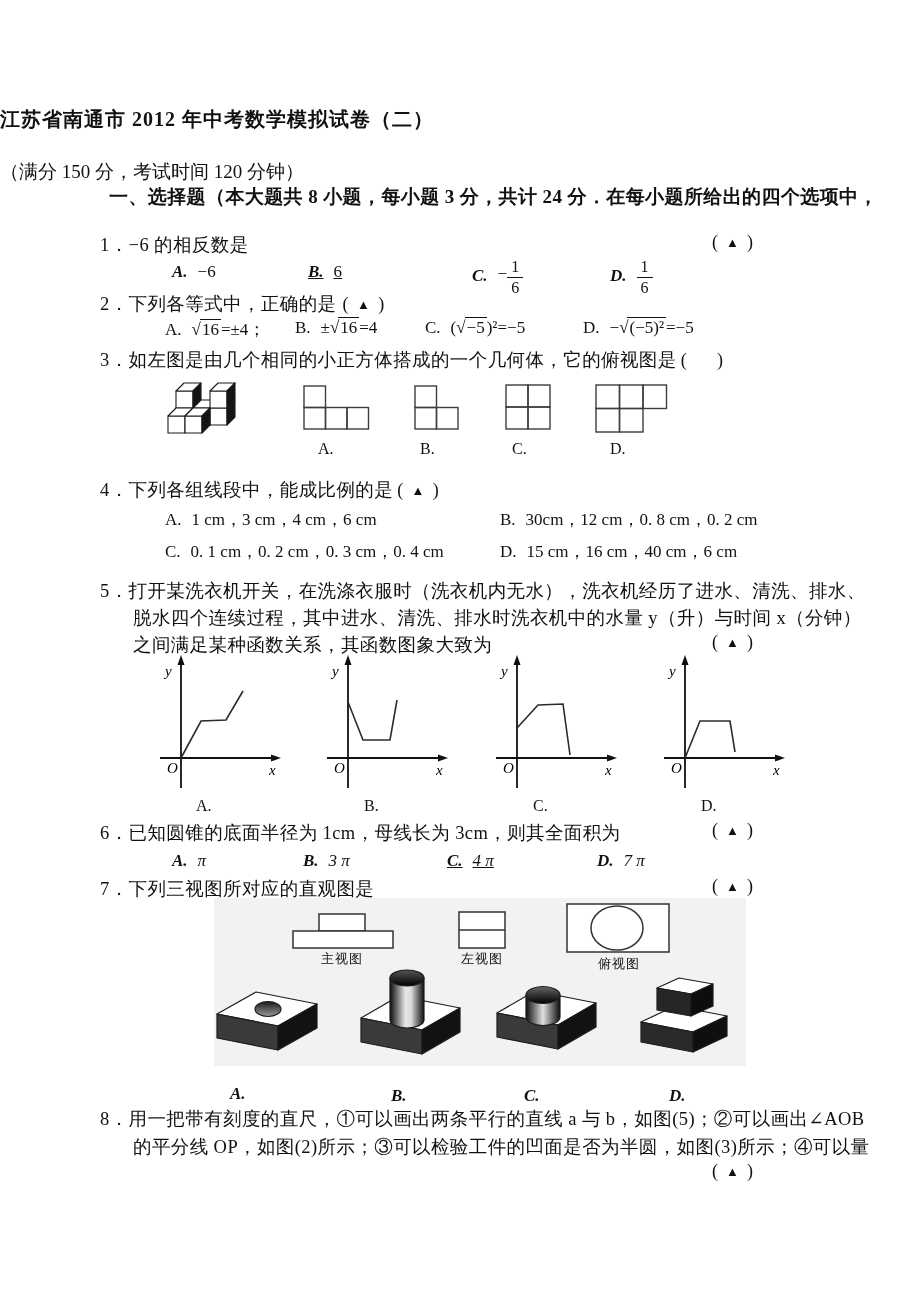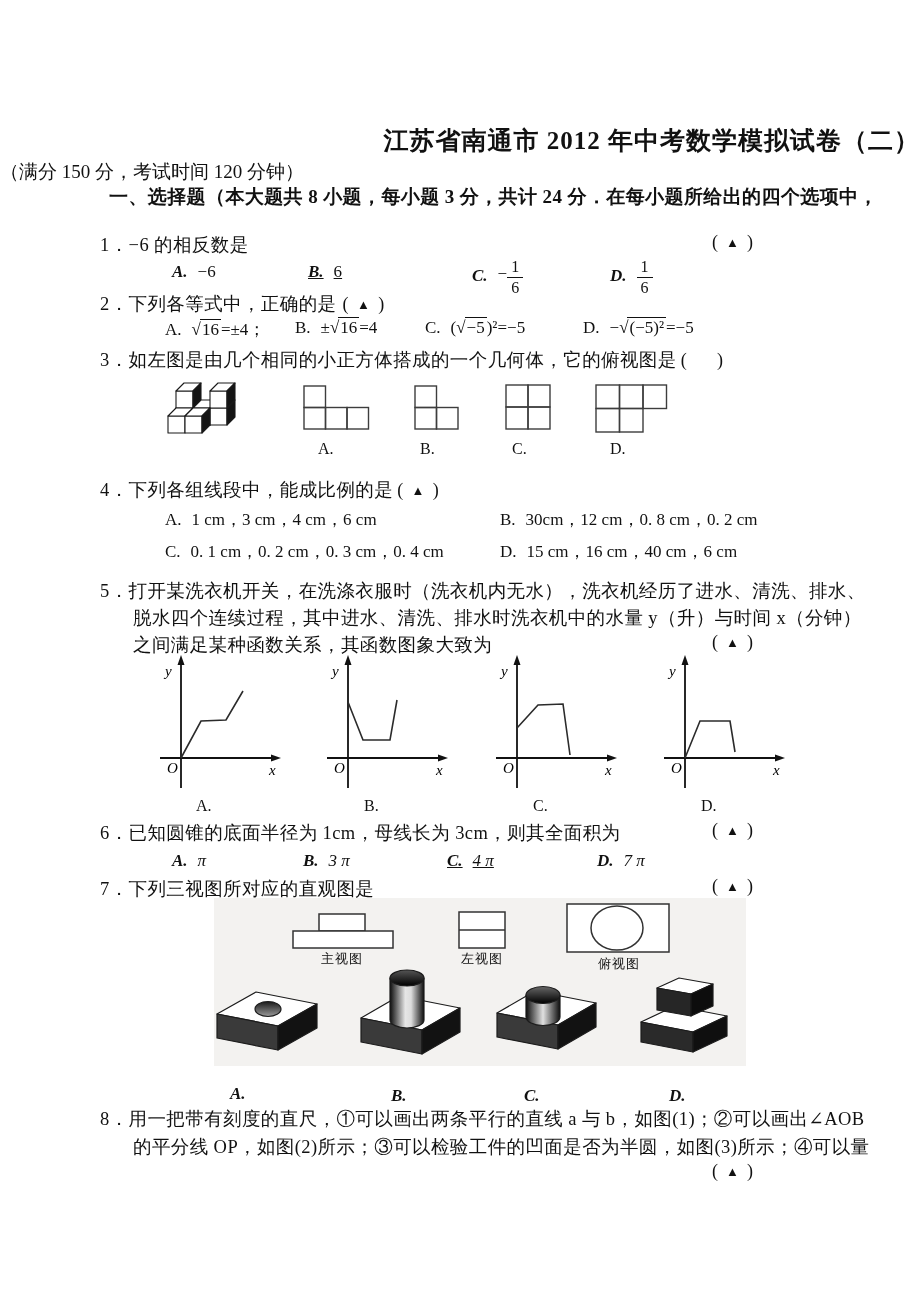--- a/index.html
+++ b/index.html
@@ -2,21 +2,21 @@
 <html><head>
 <meta charset="utf-8">
 <style>
   html,body{margin:0;padding:0;background:#888;}
   .page{
     position:relative;width:920px;height:1302px;margin:0 auto;
     background:#ffffff;overflow:hidden;
     font-family:"Liberation Serif","DejaVu Serif",serif;color:#111;
   }
   .abs{position:absolute;}
-  .title{left:0;right:0;top:124px;text-align:right;font-size:25px;font-weight:bold;letter-spacing:1px;}
+  .title{left:0;right:0;top:106px;text-align:left;font-size:20px;font-weight:bold;letter-spacing:1px;}
   .subtitle{left:0;right:0;top:159px;font-size:19px;}
   .sec{font-size:19px;font-weight:bold;white-space:nowrap;letter-spacing:0.4px;margin-left:24px;}
   .cn{font-size:18.5px;white-space:nowrap;letter-spacing:0.4px;}
   .opt{font-size:17px;white-space:nowrap;}
   .ital{font-style:italic;}
   .ltr{font-style:italic;font-weight:bold;margin-right:10px;}
   .ltr2{margin-right:10px;}
   .figlbl{font-size:16px;white-space:nowrap;}
   .figlbl-it{font-size:17px;font-style:italic;font-weight:bold;white-space:nowrap;}
   .marker{display:inline-flex;align-items:center;font-size:18px;white-space:nowrap;}
@@ -307,21 +307,21 @@
       <polygon points="22,12 44,2 78,8 56,18" fill="#fff"></polygon>
       <polygon points="22,12 56,18 56,40 22,34" fill="#262626"></polygon>
       <polygon points="56,18 78,8 78,30 56,40" fill="#0d0d0d"></polygon>
     </g>
   </svg>
   <div class="abs figlbl-it" style="left:230px;top:1084px;">A.</div>
   <div class="abs figlbl-it" style="left:391px;top:1086px;">B.</div>
   <div class="abs figlbl-it" style="left:524px;top:1086px;">C.</div>
   <div class="abs figlbl-it" style="left:669px;top:1086px;">D.</div>
 
-  <div class="abs cn" style="left:100px;top:1106px;"><span>8．</span><span>用一把带有刻度的直尺，①可以画出两条平行的直线 a 与 b，如图(1)；②可以画出∠AOB</span></div>
+  <div class="abs cn" style="left:100px;top:1106px;"><span>8．</span><span>用一把带有刻度的直尺，①可以画出两条平行的直线 a 与 b，如图(5)；②可以画出∠AOB</span></div>
   <div class="abs cn" style="left:133px;top:1134px;">的平分线 OP，如图(2)所示；③可以检验工件的凹面是否为半圆，如图(3)所示；④可以量</div>
   <div class="abs marker" style="left:712px;top:1161px;">
       <span>(</span>
       <span class="tri">▲</span>
       <span>)</span>
     </div>
 
 </div>
 
 </body></html>

